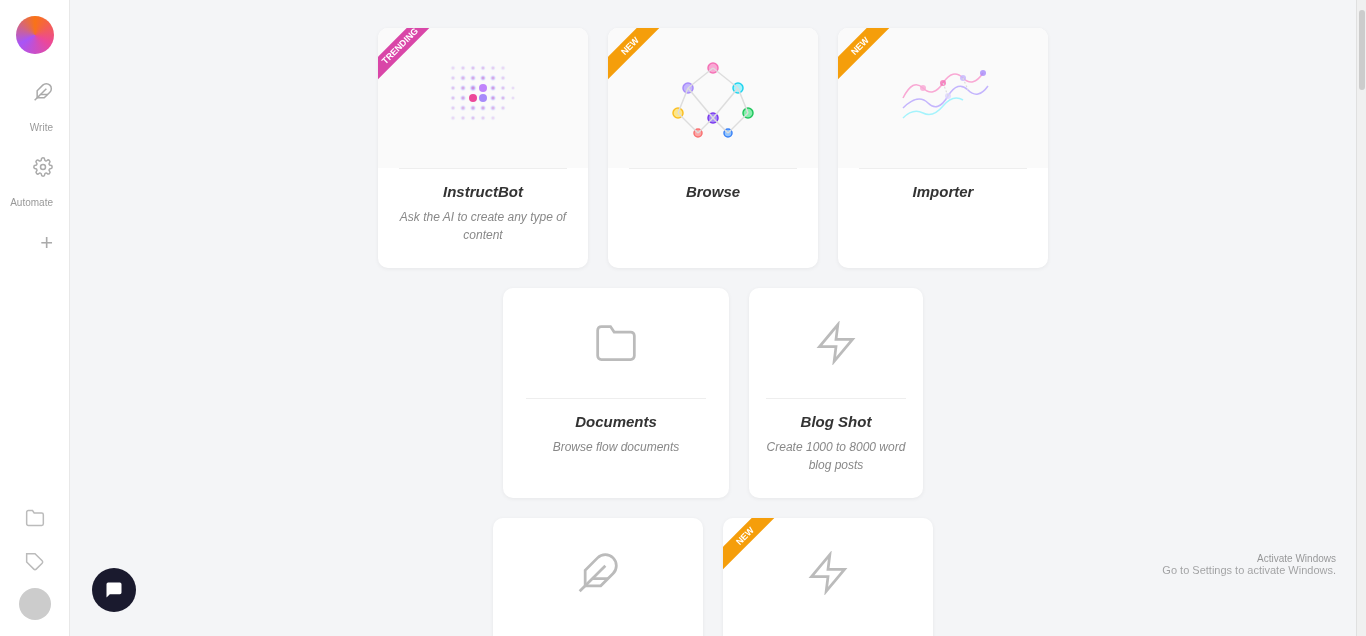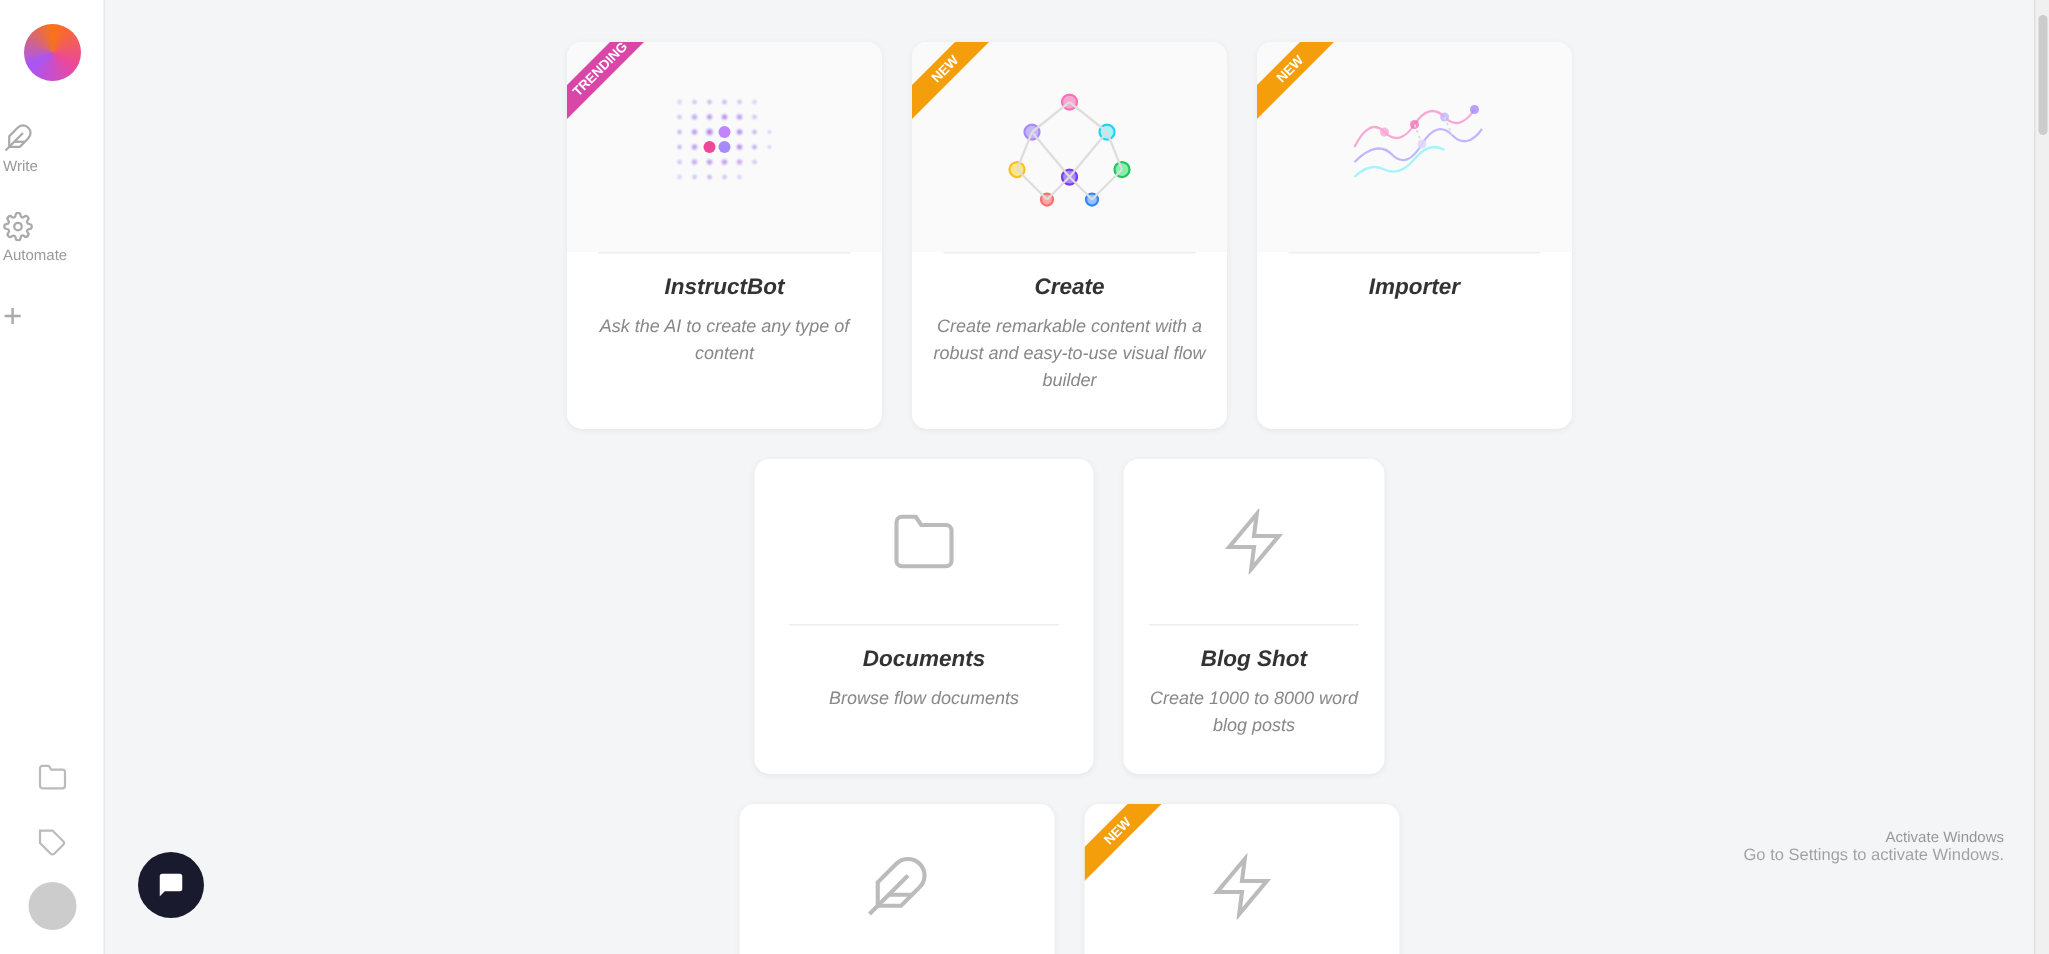--- a/index.html
+++ b/index.html
@@ -28,23 +28,23 @@
       width: 38px;
       height: 38px;
       border-radius: 50%;
       background: conic-gradient(from 0deg, #f97316, #ec4899, #a855f7, #f97316);
       margin-bottom: 12px;
       cursor: pointer;
     }
     .sidebar-item {
       display: flex;
       flex-direction: column;
-      align-items: flex-start;
-      gap: 4px;
-      padding: 8px 2px;
+      align-items: flex-end;
+      gap: 20px;
+      padding: 8px 16px;
       cursor: pointer;
       width: 100%;
       justify-content: center;
     }
     .sidebar-item .icon-svg {
       color: #999;
       font-size: 20px;
       line-height: 1;
     }
     .sidebar-item .icon-label {
@@ -363,22 +363,21 @@
             <line x1="80" y1="40" x2="55" y2="70" stroke="#ddd" stroke-width="1.5"></line>
             <line x1="80" y1="40" x2="90" y2="65" stroke="#ddd" stroke-width="1.5"></line>
             <line x1="20" y1="65" x2="40" y2="85" stroke="#ddd" stroke-width="1.5"></line>
             <line x1="55" y1="70" x2="40" y2="85" stroke="#ddd" stroke-width="1.5"></line>
             <line x1="55" y1="70" x2="70" y2="85" stroke="#ddd" stroke-width="1.5"></line>
             <line x1="90" y1="65" x2="70" y2="85" stroke="#ddd" stroke-width="1.5"></line>
           </g>
         </svg>
       </div>
       <div class="card-icon-divider"></div>
-      <div class="card-title">Create</div>
-      <div class="card-desc">Create remarkable content with a robust and easy-to-use visual flow builder</div>
+      <div class="card-title">Browse</div>
     </div>
 
     <div class="card" style="width:210px;">
       <div class="ribbon ribbon-new">
         <div class="ribbon-inner">NEW</div>
       </div>
       <div class="card-image-area">
 
         <svg width="100" height="80" viewBox="0 0 100 80">
           <g fill="none" stroke-width="1.2">

